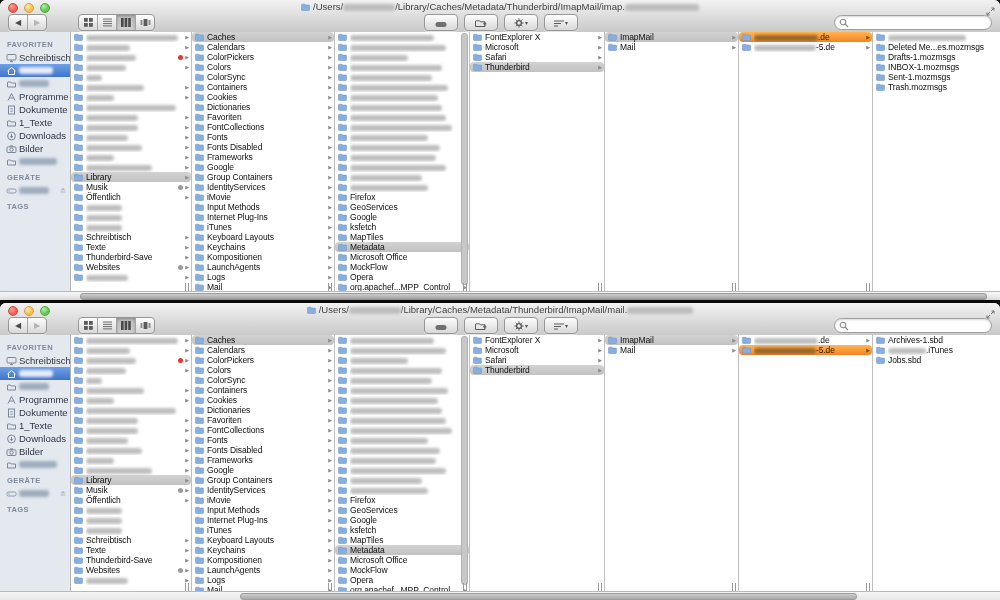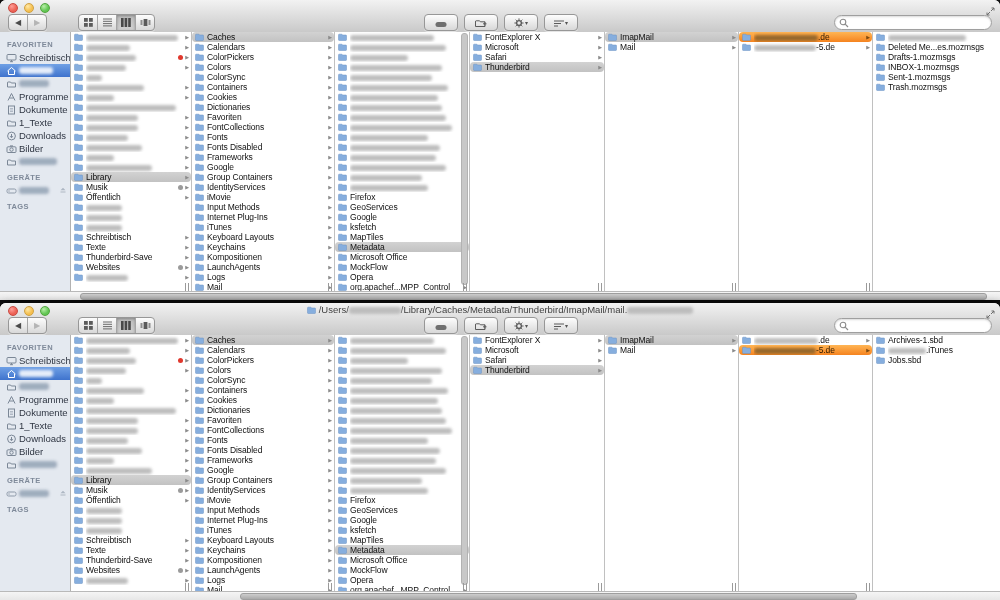--- a/index.html
+++ b/index.html
@@ -92,20 +92,25 @@
 
 <div id="screen">
   <div class="fwindow" style="top:0px;height:300px">
 
   <div class="chrome">
     <div class="lights">
       <span class="light red"></span>
       <span class="light yellow"></span>
       <span class="light green"></span>
     </div>
+    <div class="wtitle">
+      <span class="proxy"><svg width="9" height="8" viewBox="0 0 9 8">
+              <path d="M.5 2.2 V6.8 a.7.7 0 0 0 .7.7 h6.6 a.7.7 0 0 0 .7-.7 V2.6 a.6.6 0 0 0-.6-.6 H4.6 L3.9 1.2 H1.2 a.7.7 0 0 0-.7.7 Z" fill="#86aede" stroke="#6b93c4" stroke-width=".5"></path>
+            </svg></span><span>/Users/</span><span class="blur" style="width:52px"></span><span>/Library/Caches/Metadata/Thunderbird/ImapMail/imap.</span><span class="blur" style="width:74px"></span>
+    </div>
     <span class="fsbtn"><svg width="9" height="9" viewBox="0 0 9 9">
             <path d="M5.5 1H8v2.5M8 1L5 4M3.5 8H1V5.5M1 8l3-3" stroke="#6e6e6e" fill="none"></path>
           </svg></span>
     <div class="toolrow">
       <div class="tseg navseg">
         <div class="seg">
               <span class="navtxt" style="color:#4a4a4a">◀</span>
             </div>
         <div class="seg">
               <span class="navtxt" style="color:#b5b5b5">▶</span>

